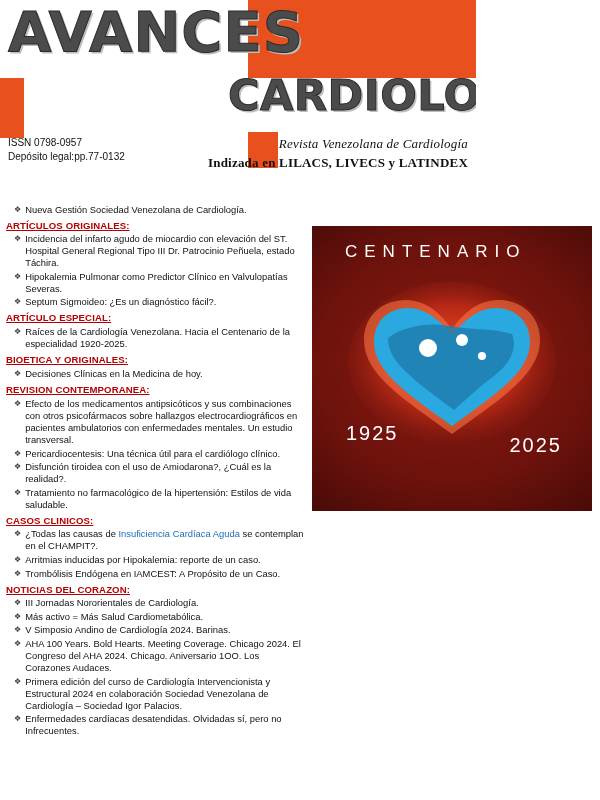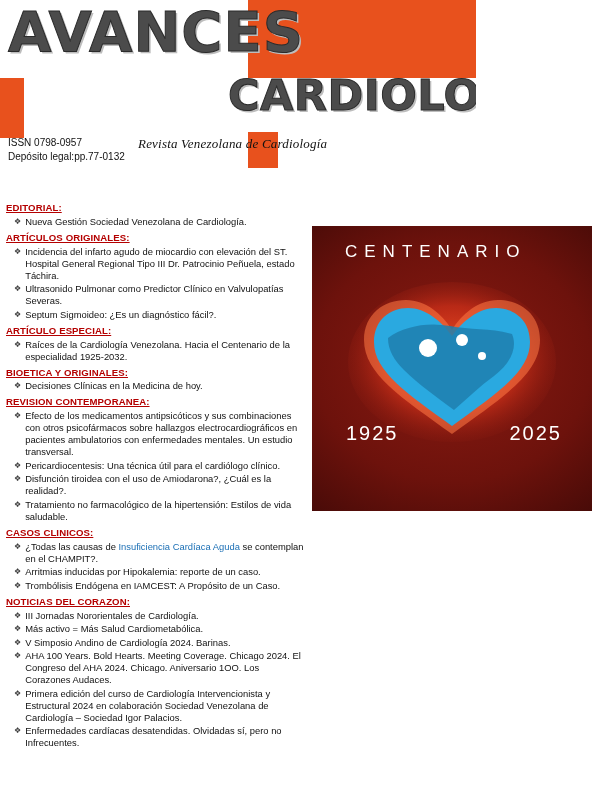--- a/index.html
+++ b/index.html
@@ -77,21 +77,21 @@
     left: 8px;
     top: 136px;
     font-size: 10px;
     color: #111;
     line-height: 1.35;
   }
   .subtitle-block {
     position: absolute;
     right: 8px;
     top: 136px;
-    text-align: left;
+    text-align: right;
     width: 330px;
     color: #111;
   }
   .subtitle-line1 {
     font-size: 13px;
     font-style: italic;
     font-family: "Liberation Serif", serif;
     letter-spacing: 0.2px;
   }
   .subtitle-line2 {
@@ -179,21 +179,21 @@
     position: absolute;
     left: 34px;
     top: 196px;
     color: #ffffff;
     font-size: 20px;
     letter-spacing: 2px;
   }
   .cover-year-right {
     position: absolute;
     right: 30px;
-    top: 196px;
+    top: 208px;
     color: #ffffff;
     font-size: 20px;
     letter-spacing: 2px;
   }
   .cover-bottom {
     position: absolute;
     left: 0;
     top: 232px;
     width: 100%;
     text-align: center;
@@ -213,48 +213,48 @@
   <div class="title-avances">AVANCES</div>
   <div class="title-cardiologicos">CARDIOLOGICOS</div>
 
   <div class="issn-block">
     <div>ISSN 0798-0957</div>
     <div>Depósito legal:pp.77-0132</div>
   </div>
 
   <div class="subtitle-block">
     <div class="subtitle-line1">Revista Venezolana de Cardiología</div>
+    <div class="subtitle-line2">Indizada en LILACS, LIVECS y LATINDEX</div>
   </div>
 </div>
 
 <div class="content">
 
   <div class="toc" id="toc">
-      <div class="sec-head first">EDITORIAL:</div>
       <div class="entry">
         <span class="bullet">❖</span>
         <span class="entry-text">Nueva Gestión Sociedad Venezolana de Cardiología.</span>
       </div>
       <div class="sec-head">ARTÍCULOS ORIGINALES:</div>
       <div class="entry">
         <span class="bullet">❖</span>
         <span class="entry-text">Incidencia del infarto agudo de miocardio con elevación del ST. Hospital General Regional Tipo III Dr. Patrocinio Peñuela, estado Táchira.</span>
       </div>
       <div class="entry">
         <span class="bullet">❖</span>
-        <span class="entry-text">Ultrasonido Pulmonar como Predictor Clínico en Valvulopatías Severas.</span>
+        <span class="entry-text">Hipokalemia Pulmonar como Predictor Clínico en Valvulopatías Severas.</span>
       </div>
       <div class="entry">
         <span class="bullet">❖</span>
         <span class="entry-text">Septum Sigmoideo: ¿Es un diagnóstico fácil?.</span>
       </div>
       <div class="sec-head">ARTÍCULO ESPECIAL:</div>
       <div class="entry">
         <span class="bullet">❖</span>
-        <span class="entry-text">Raíces de la Cardiología Venezolana.  Hacia el Centenario de la especialidad 1925-2032.</span>
+        <span class="entry-text">Raíces de la Cardiología Venezolana.  Hacia el Centenario de la especialidad 1920-2025.</span>
       </div>
       <div class="sec-head">BIOETICA Y ORIGINALES:</div>
       <div class="entry">
         <span class="bullet">❖</span>
         <span class="entry-text">Decisiones Clínicas en la Medicina de hoy.</span>
       </div>
       <div class="sec-head">REVISION CONTEMPORANEA:</div>
       <div class="entry">
         <span class="bullet">❖</span>
         <span class="entry-text">Efecto de los medicamentos antipsicóticos y sus combinaciones con otros psicofármacos sobre hallazgos electrocardiográficos en pacientes ambulatorios con enfermedades mentales. Un estudio transversal.</span>

